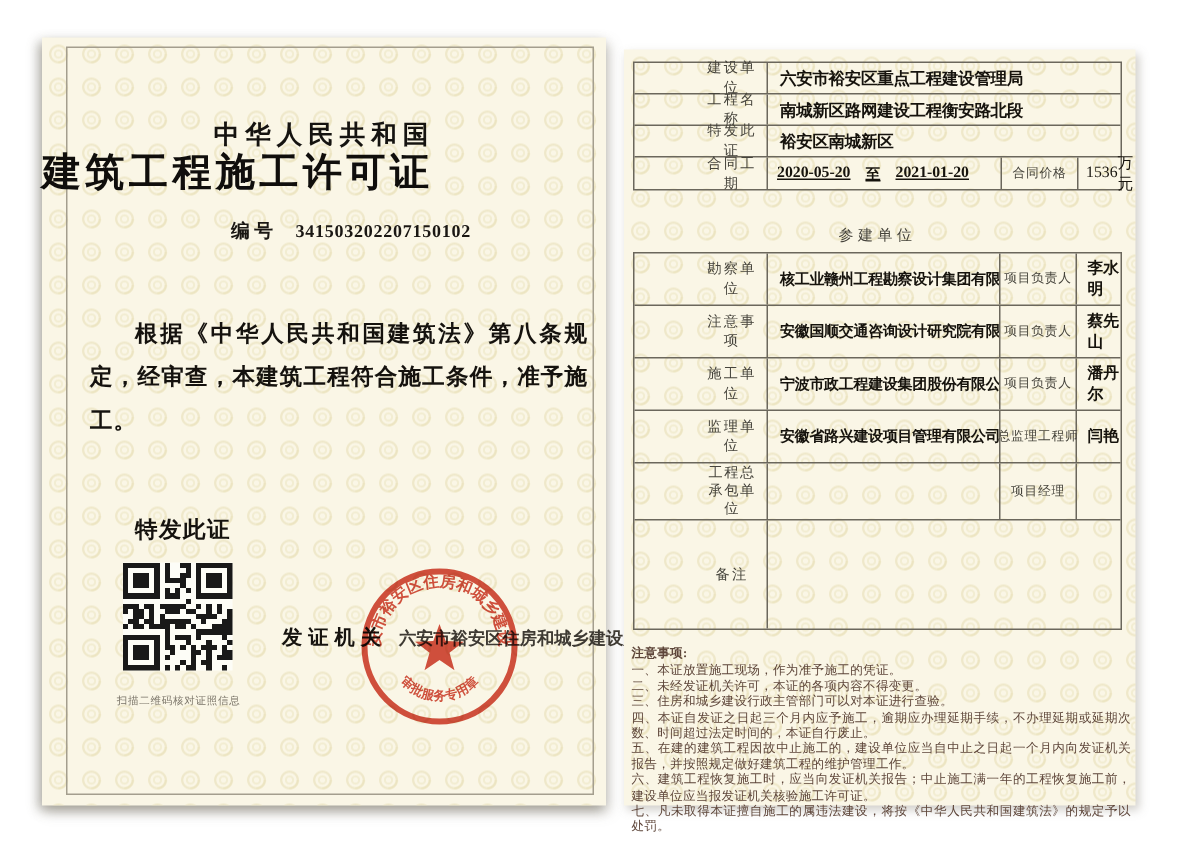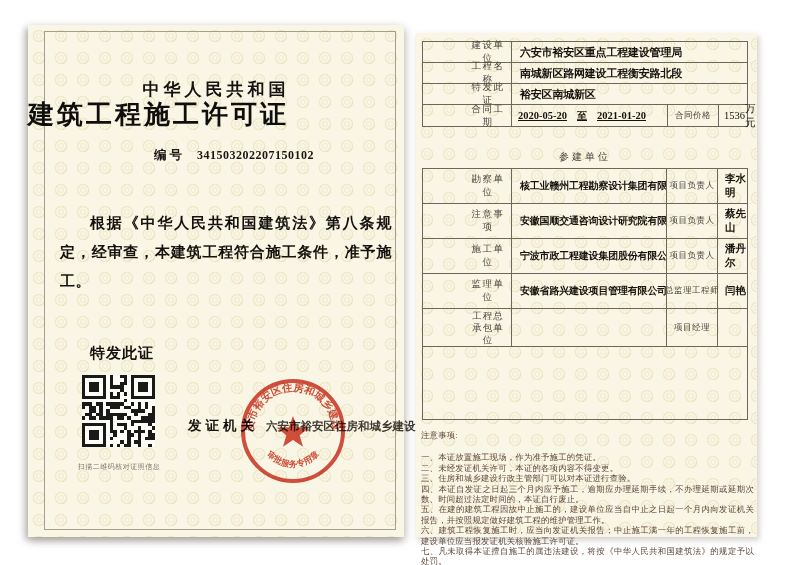--- a/index.html
+++ b/index.html
@@ -103,21 +103,21 @@
   .sec-head{
     position:absolute;left:6px;top:113px;width:326px;height:22px;
     display:flex;align-items:center;justify-content:center;
     font-size:10px;color:#45433b;letter-spacing:3px;
   }
   .epc-lab{line-height:12px;letter-spacing:1px;}
   .notes{
     position:absolute;left:5px;top:398px;width:333px;
     font-size:8.4px;line-height:10.4px;color:#5e463a;letter-spacing:.2px;
   }
-  .notes .nt{font-weight:normal;margin-bottom:12px;}
+  .notes .nt{font-weight:bold;margin-bottom:1px;}
   .notes .ni{text-align:justify;}
 </style>
 </head>
 <body>
 
 <div id="canvas">
 
   <div class="page-left paper">
     <div class="inner-frame"></div>
 
@@ -355,20 +355,21 @@
         <div class="cell c-role">总监理工程师</div>
         <div class="cell c-name">闫艳</div>
       </div>
       <div class="row rE">
         <div class="cell c-lab epc-lab">工程总承包单位</div>
         <div class="cell c-val c-company"></div>
         <div class="cell c-role">项目经理</div>
         <div class="cell c-name"></div>
       </div>
       <div class="row rR">
+        <div class="cell c-lab">备注</div>
         <div class="cell c-val"></div>
       </div>
     </div>
 
     <div class="notes">
       <div class="nt">注意事项:</div>
       <div class="ni">一、本证放置施工现场，作为准予施工的凭证。</div>
       <div class="ni">二、未经发证机关许可，本证的各项内容不得变更。</div>
       <div class="ni">三、住房和城乡建设行政主管部门可以对本证进行查验。</div>
       <div class="ni">四、本证自发证之日起三个月内应予施工，逾期应办理延期手续，不办理延期或延期次数、时间超过法定时间的，本证自行废止。</div>

